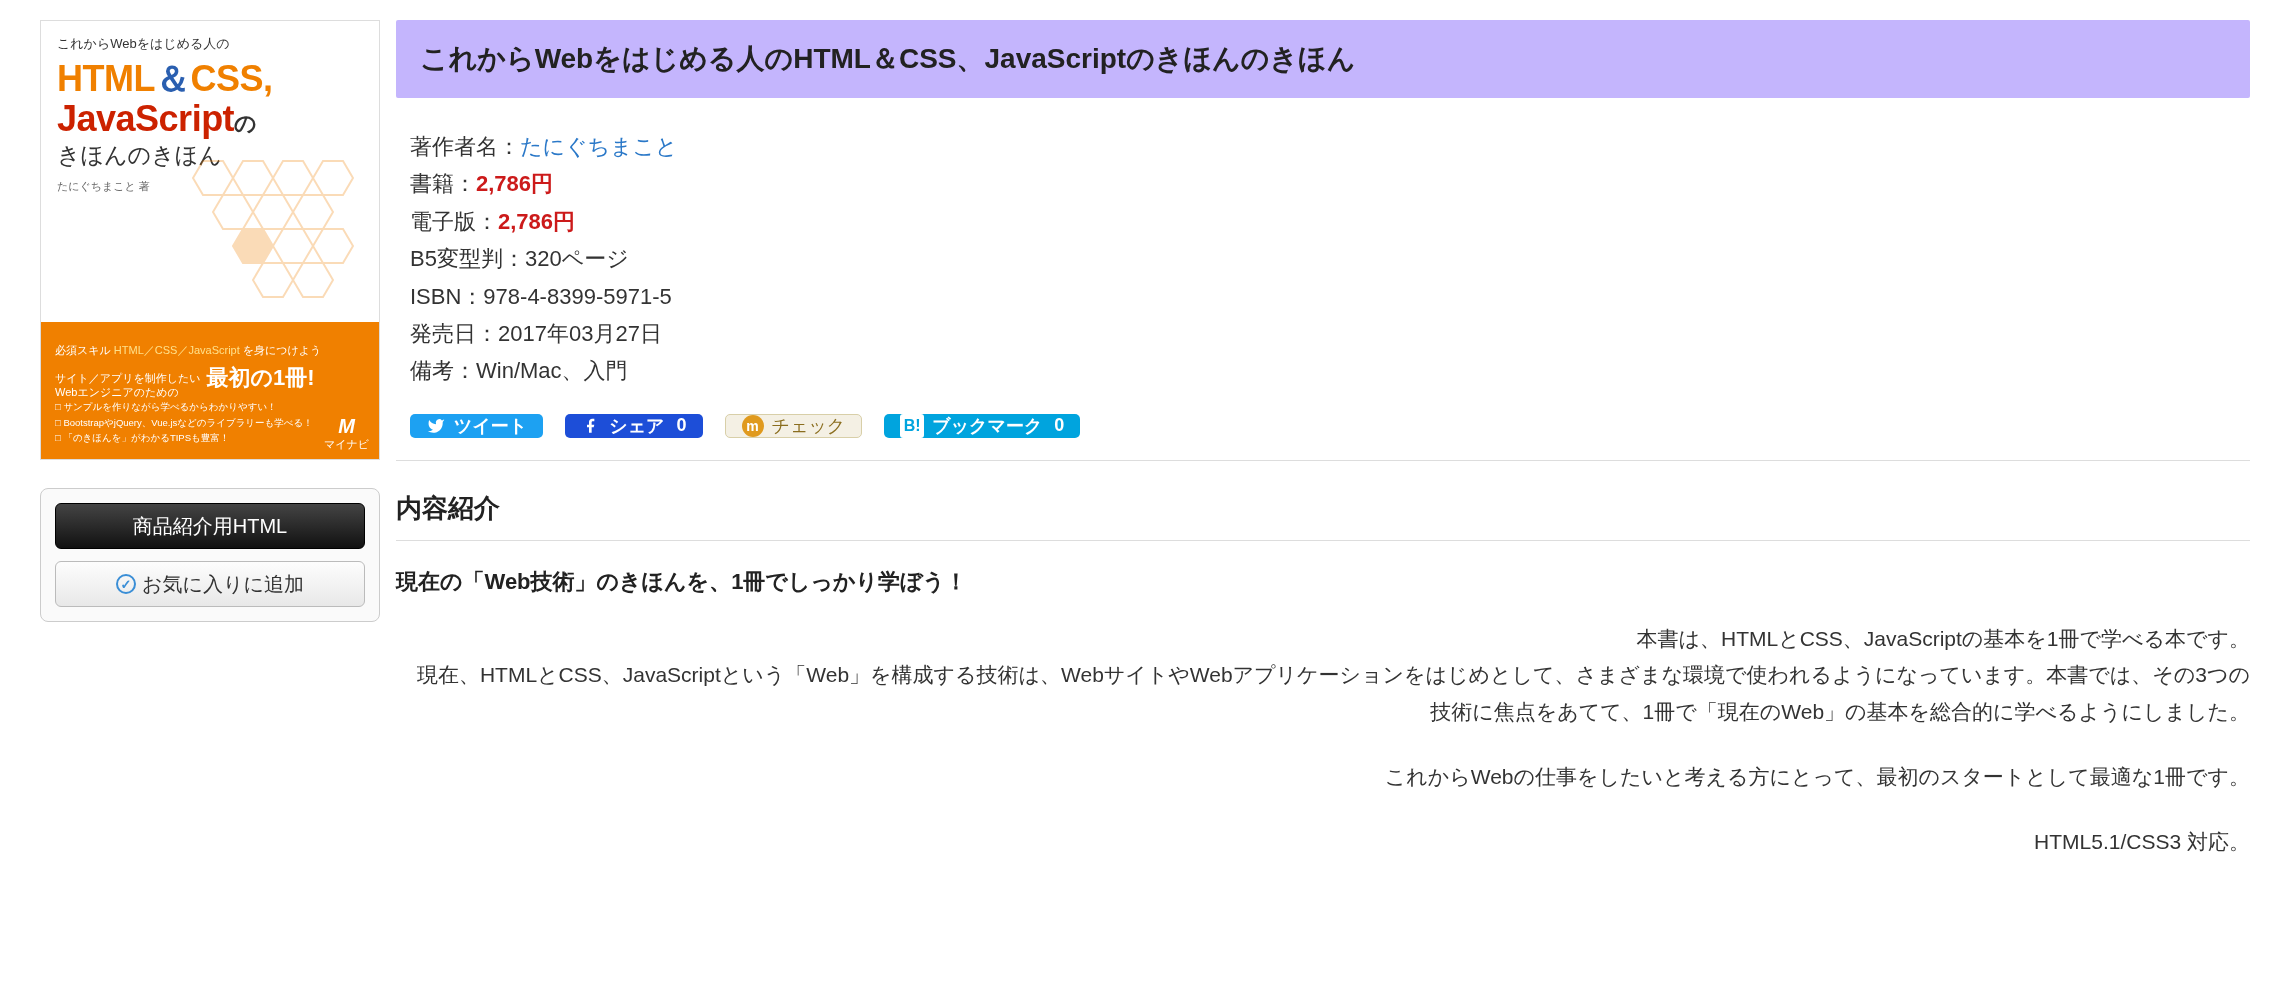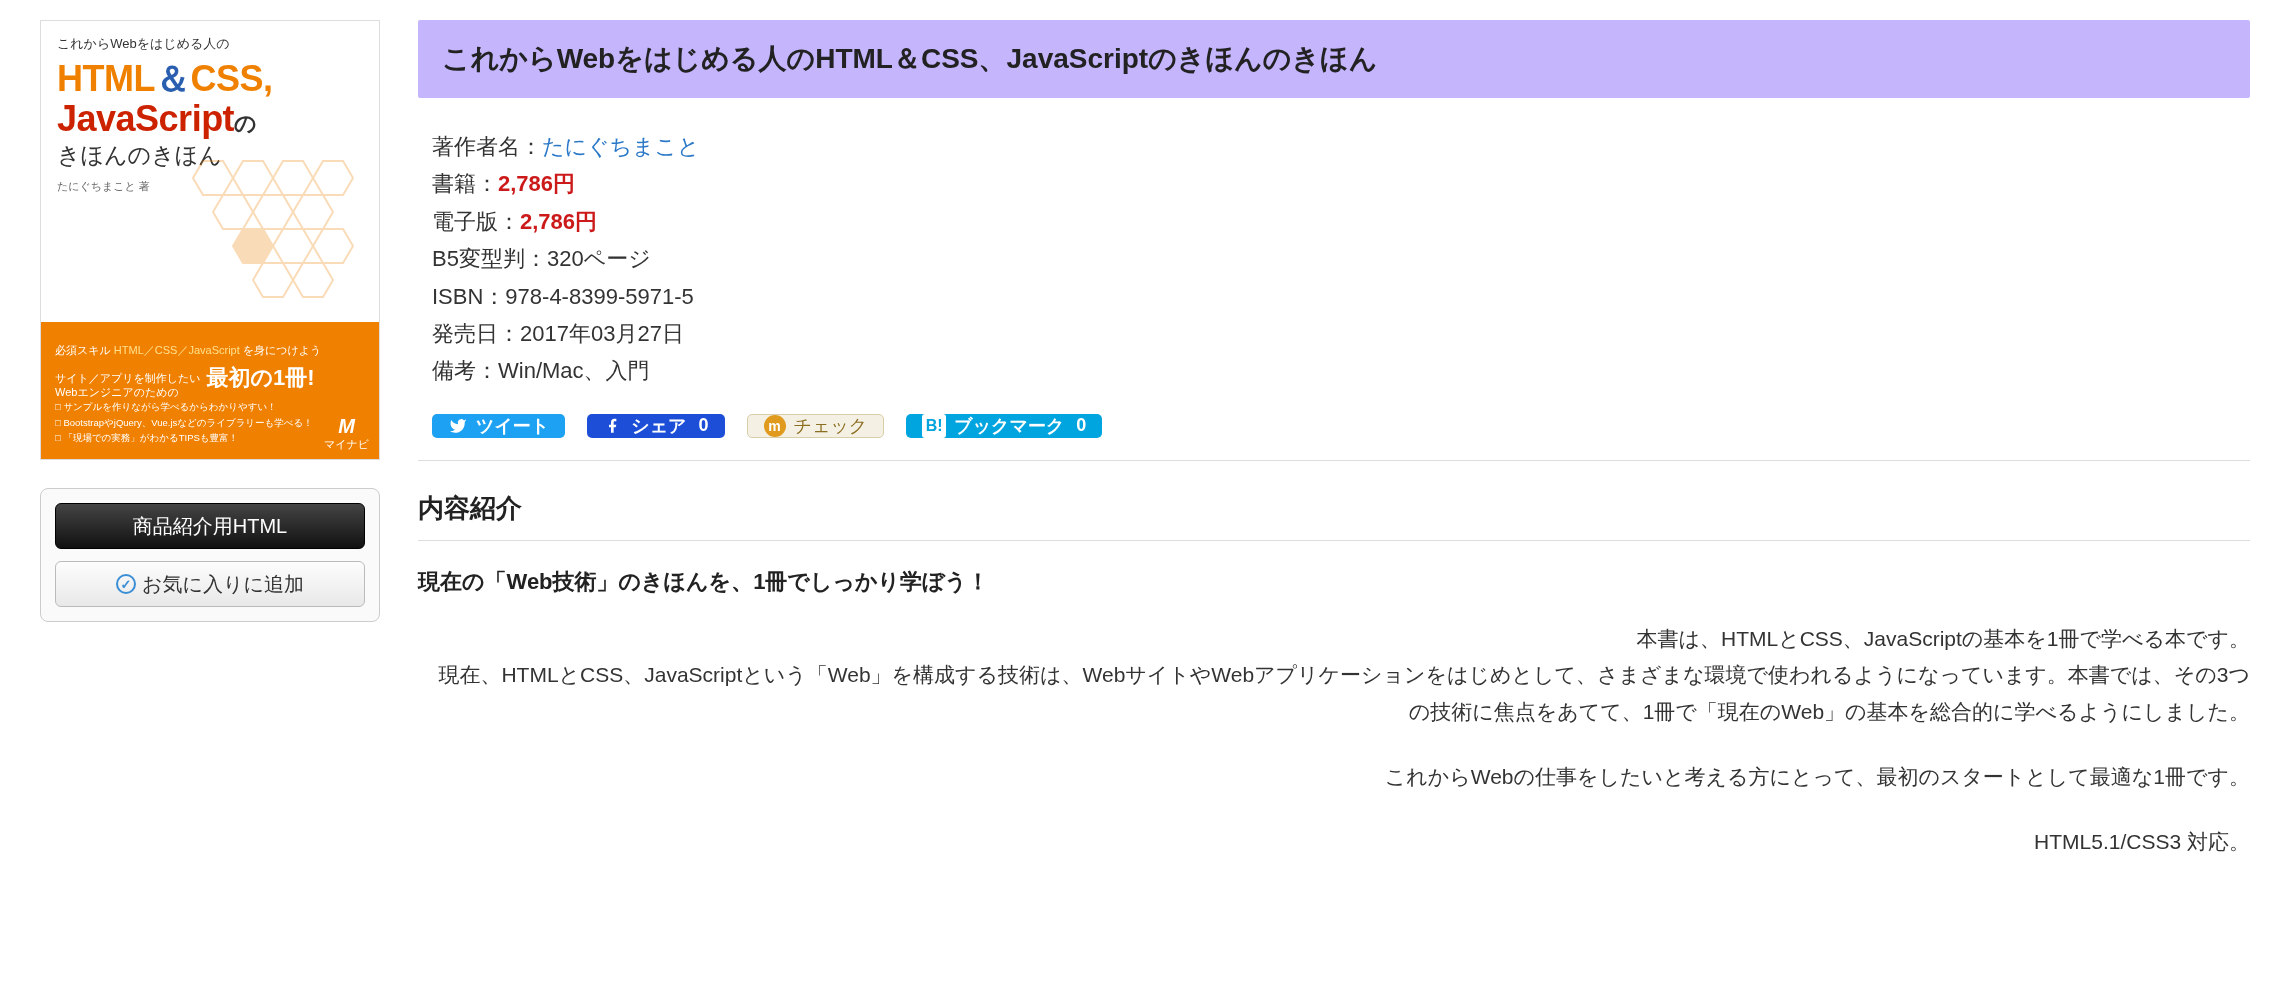--- a/index.html
+++ b/index.html
@@ -3,21 +3,21 @@
 <meta charset="utf-8">
 <style>
   * { box-sizing: border-box; margin: 0; padding: 0; }
   body {
     font-family: "Hiragino Kaku Gothic Pro", "Meiryo", sans-serif;
     background: #ffffff;
     color: #333;
     width: 2290px;
     padding: 20px 40px;
   }
-  .container { display: flex; gap: 38px; }
+  .container { display: flex; gap: 16px; }
   .left-col { width: 340px; flex-shrink: 0; }
   .right-col { flex: 1; }
 
   
   .book-cover {
     width: 340px;
     height: 440px;
     border: 1px solid #ddd;
     display: flex;
     flex-direction: column;
@@ -223,21 +223,21 @@
         <div style="display:flex;align-items:flex-end;gap:6px">
           <div class="band-small" style="line-height:1.3">
             <div>サイト／アプリを制作したい</div>
             <div>Webエンジニアのための</div>
           </div>
           <div class="band-big">最初の1冊!</div>
         </div>
         <div class="band-list">
           <div>□ <span>サンプルを作りながら学べるからわかりやすい！</span></div>
           <div>□ <span>BootstrapやjQuery、Vue.jsなどのライブラリーも学べる！</span></div>
-          <div>□ <span>「現場での実務」がわかるTIPSも豊富！</span></div>
+          <div>□ <span>「のきほんを」がわかるTIPSも豊富！</span></div>
         </div>
         <div class="publisher-mark">
           <div class="logo">M</div>
           <div>マイナビ</div>
         </div>
       </div>
     </div>
 
     <div class="side-panel">
       <button class="btn-dark">商品紹介用HTML</button>

